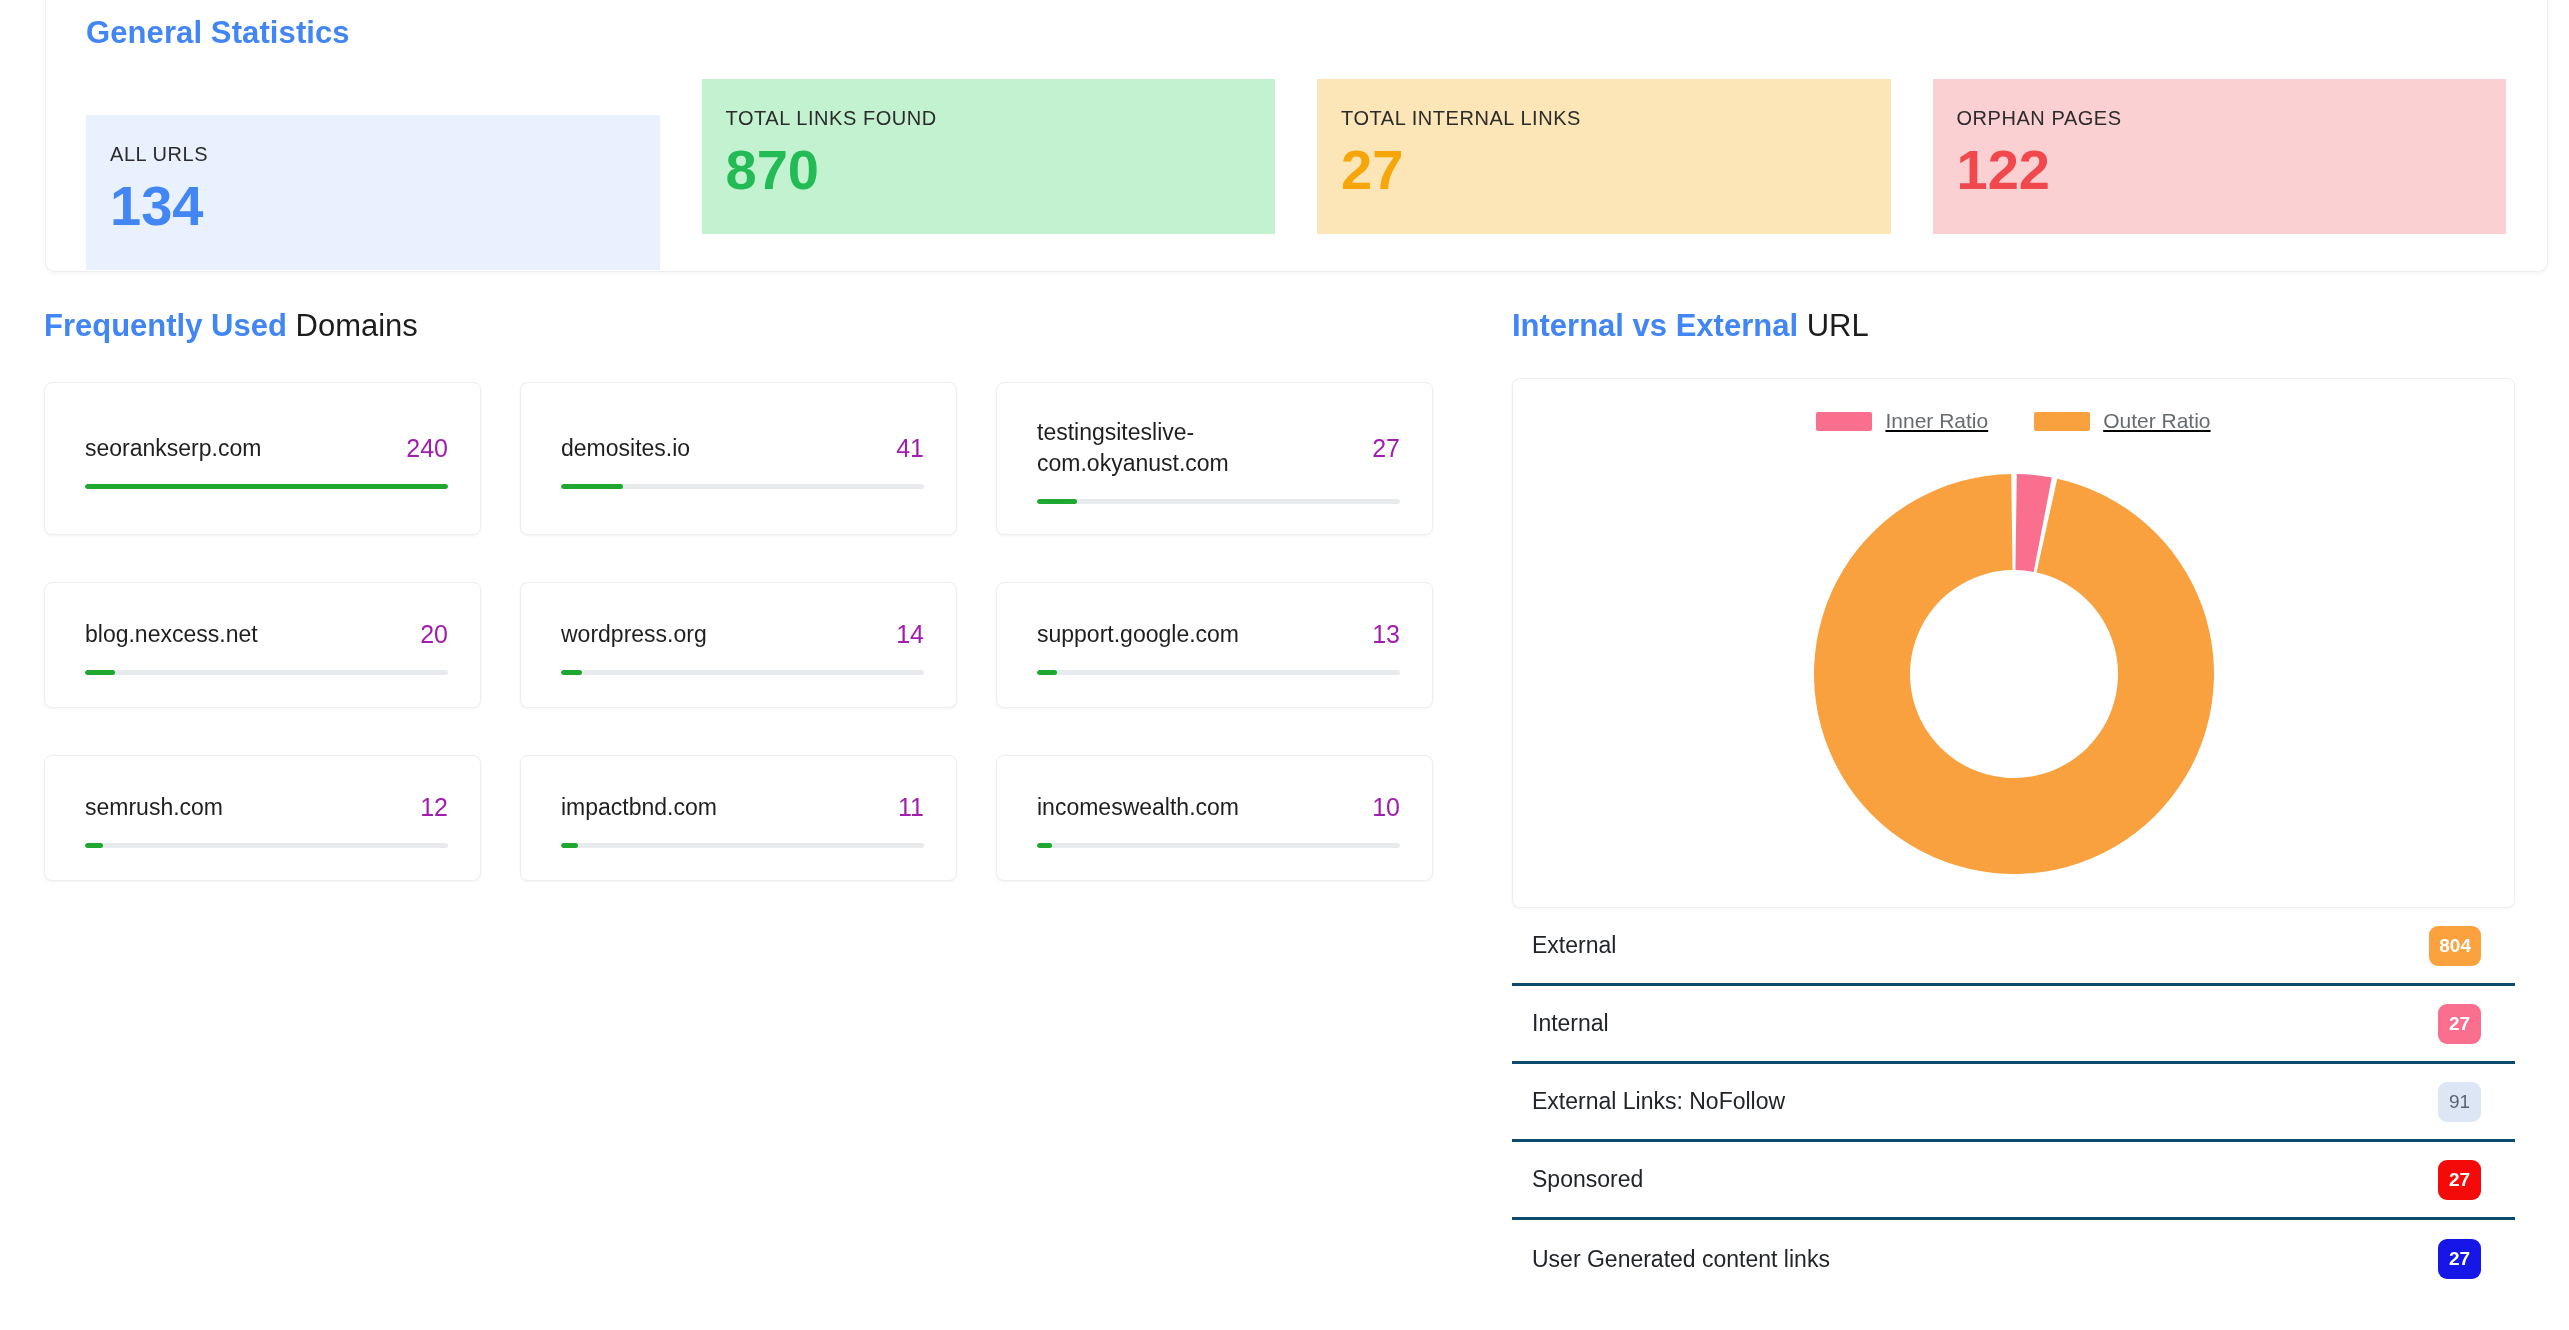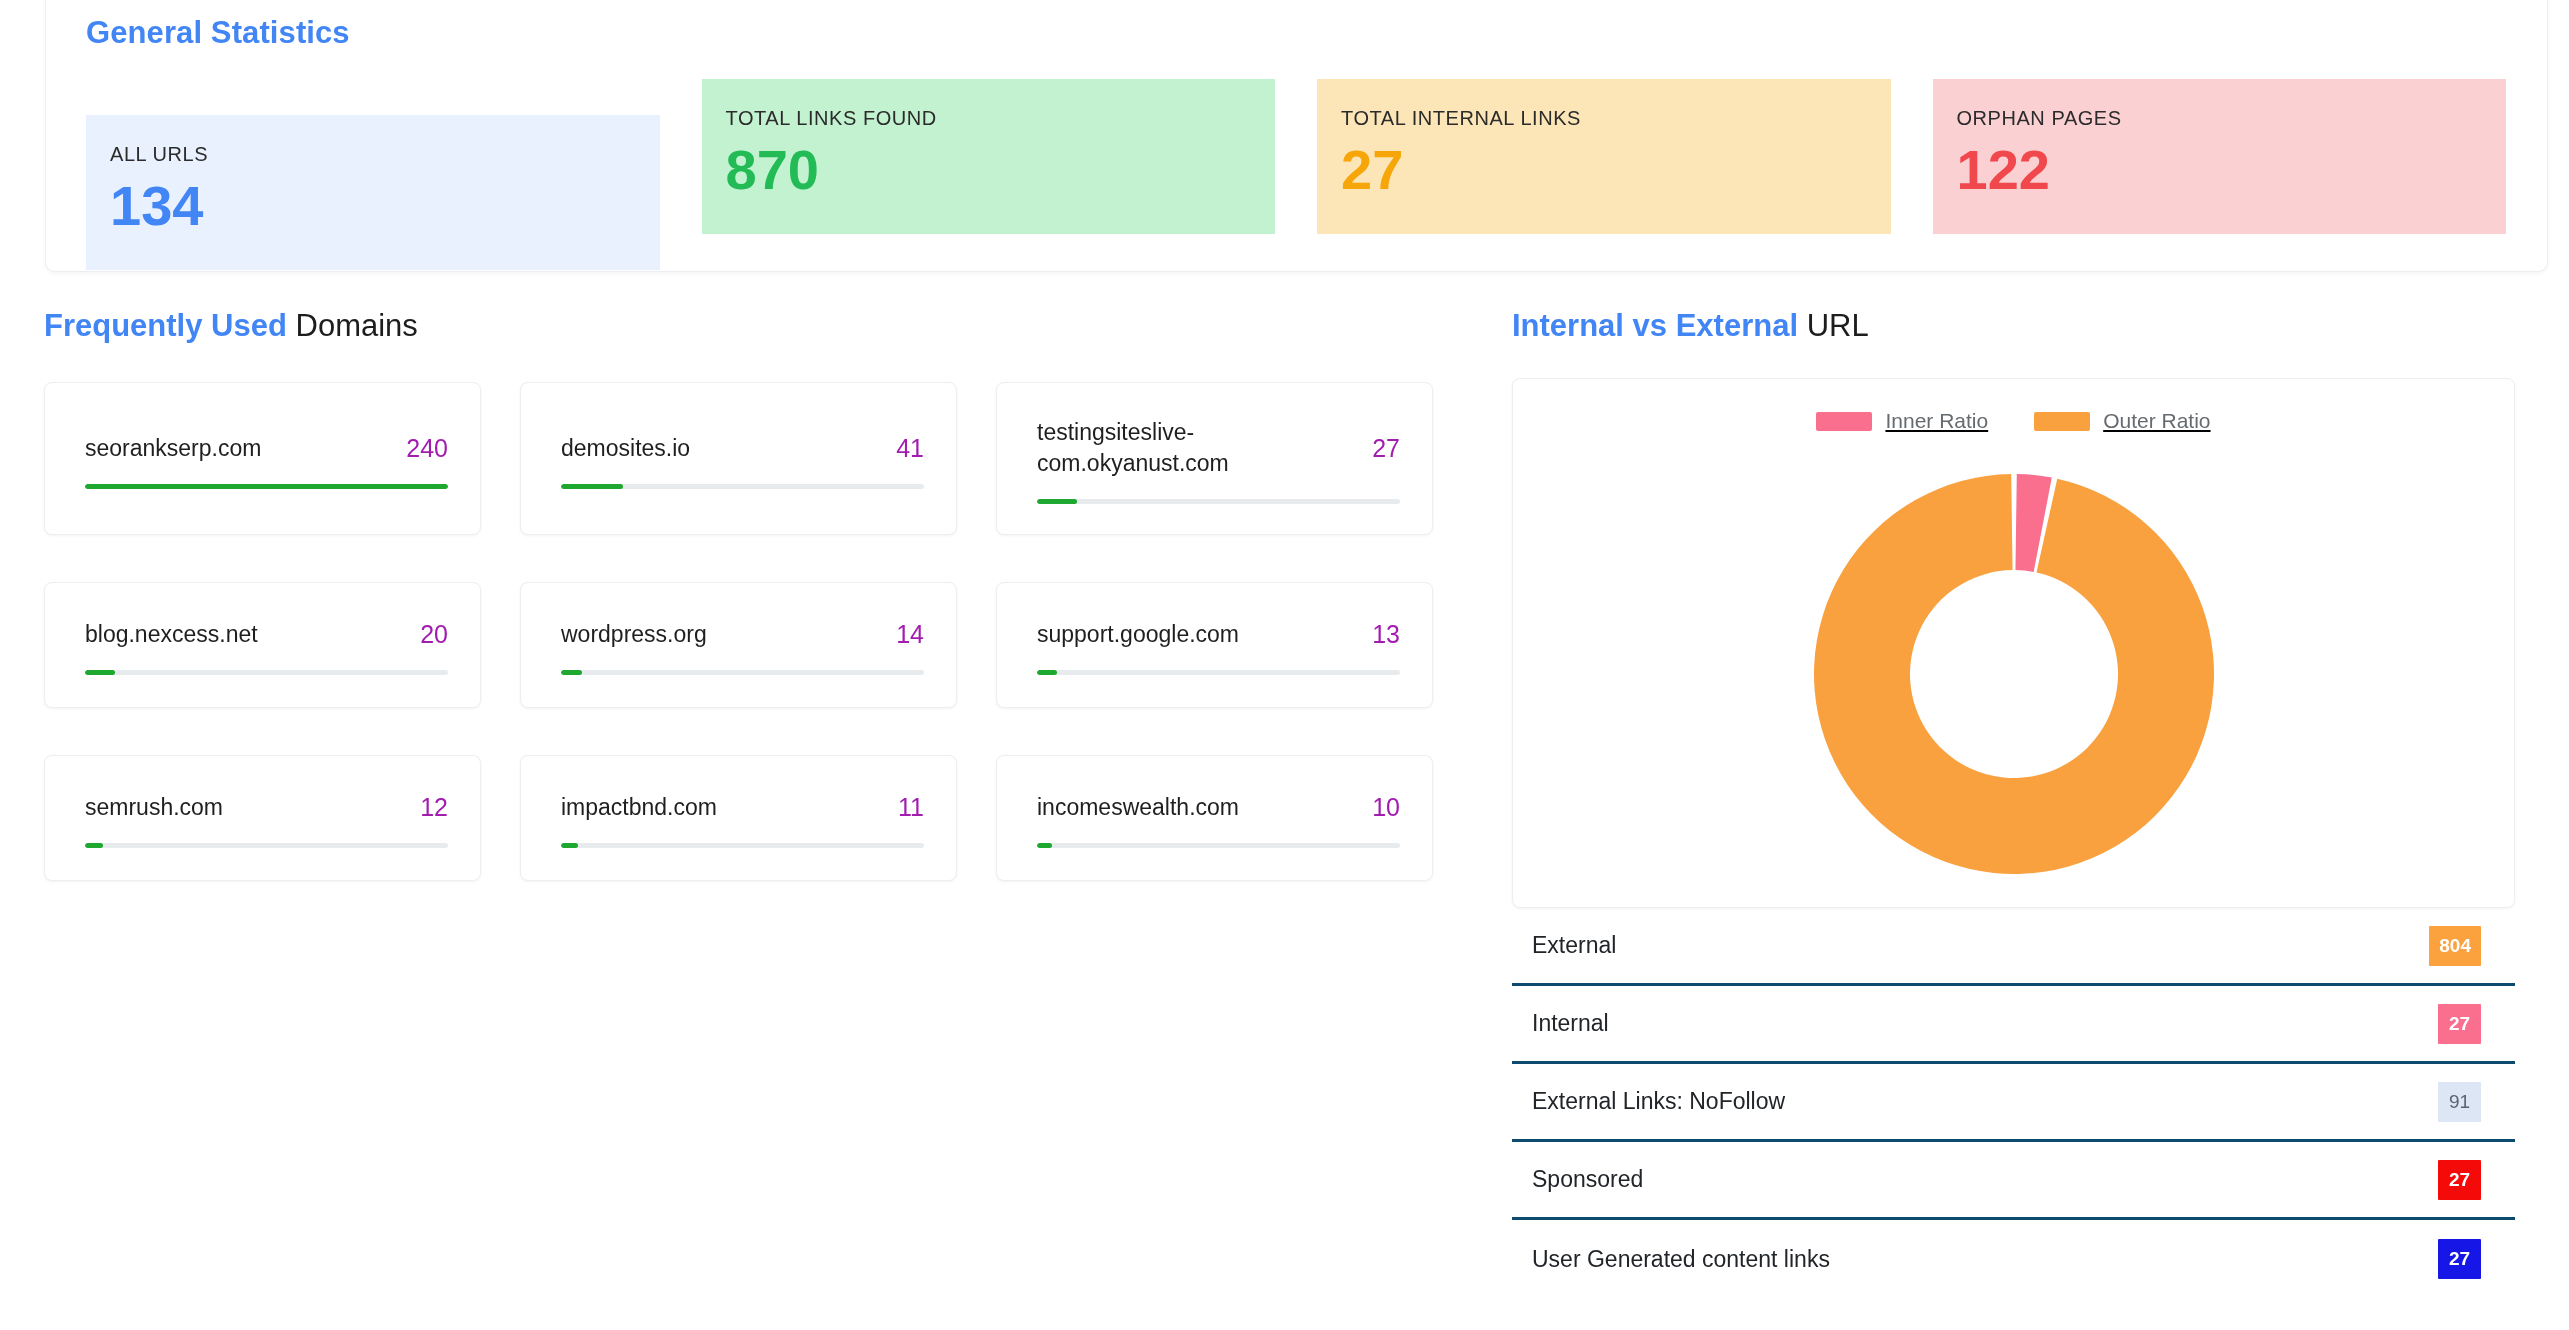--- a/index.html
+++ b/index.html
@@ -170,21 +170,21 @@
     display: flex;
     align-items: center;
     justify-content: space-between;
     padding: 0 34px 0 20px;
   }
   .ratio-row:last-child { border-bottom: none; }
   .ratio-label { font-size: 23px; color: #212529; }
   .badge {
     min-width: 43px;
     height: 40px;
-    border-radius: 1px;
+    border-radius: 9px;
     display: inline-flex;
     align-items: center;
     justify-content: center;
     padding: 0 10px;
     font-size: 19px;
     font-weight: bold;
     color: #ffffff;
   }
   .badge-soft { color: #5a6570; font-weight: normal; }
 </style>

